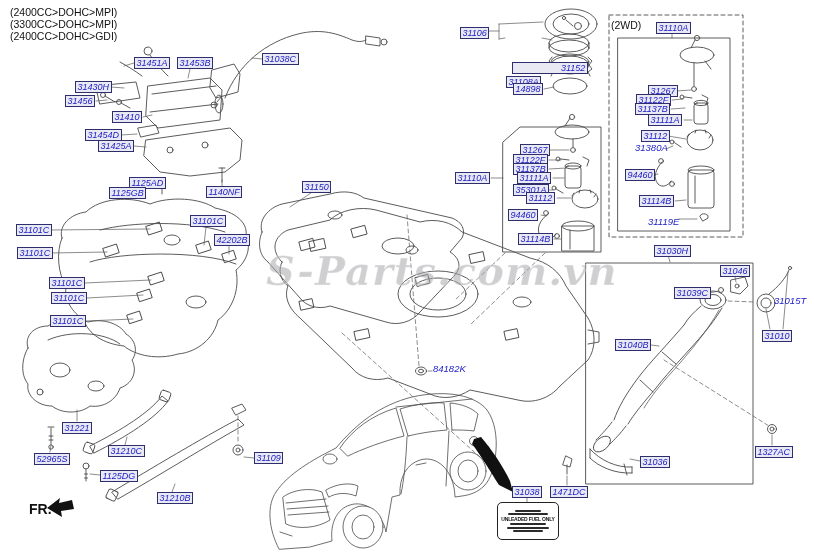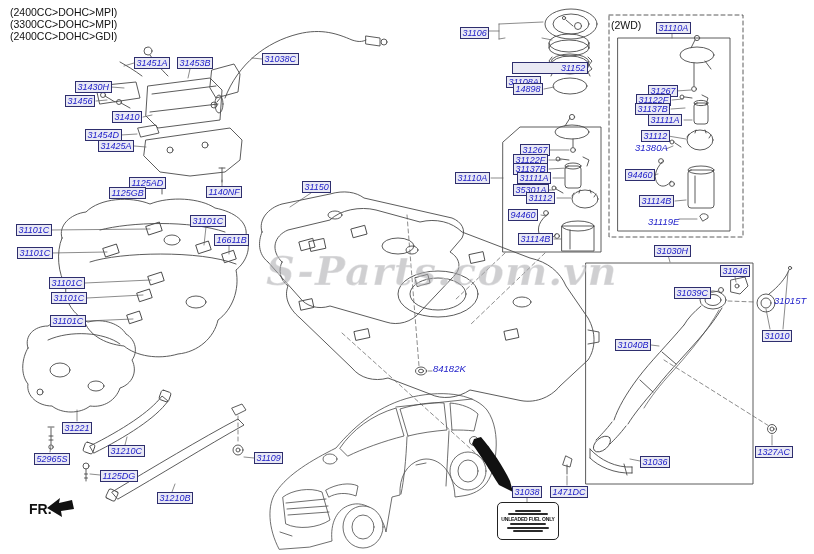--- a/index.html
+++ b/index.html
@@ -359,21 +359,21 @@
     <div class="plabel" style="left: 98px; top: 140px;">31425A</div>
     <div class="plabel" style="left: 109px; top: 177px; margin-left: 20px;">1125AD</div>
     <div class="plabel" style="left: 109px; top: 187px;">1125GB</div>
     <div class="plabel" style="left: 206px; top: 186px;">1140NF</div>
     <div class="plabel" style="left: 16px; top: 224px;">31101C</div>
     <div class="plabel" style="left: 17px; top: 247px;">31101C</div>
     <div class="plabel" style="left: 49px; top: 277px;">31101C</div>
     <div class="plabel" style="left: 51px; top: 292px;">31101C</div>
     <div class="plabel" style="left: 50px; top: 315px;">31101C</div>
     <div class="plabel" style="left: 190px; top: 215px;">31101C</div>
-    <div class="plabel" style="left: 214px; top: 234px;">16611B</div>
+    <div class="plabel" style="left: 214px; top: 234px;">42202B</div>
     <div class="plabel" style="left: 302px; top: 181px;">31150</div>
     <div class="plabel" style="left: 460px; top: 27px;">31106</div>
     <div class="plabel" style="left: 506px; top: 32px; margin-top: 44px;">31108A</div>
     <div class="plabel" style="left: 512px; top: 62px; padding-left: 48px;">31152</div>
     <div class="plabel" style="left: 513px; top: 83px;">14898</div>
     <div class="plabel" style="left: 455px; top: 172px;">31110A</div>
     <div class="plabel" style="left: 520px; top: 144px;">31267</div>
     <div class="plabel" style="left: 513px; top: 154px;">31122F</div>
     <div class="plabel" style="left: 513px; top: 163px;">31137B</div>
     <div class="plabel" style="left: 517px; top: 172px;">31111A</div>

